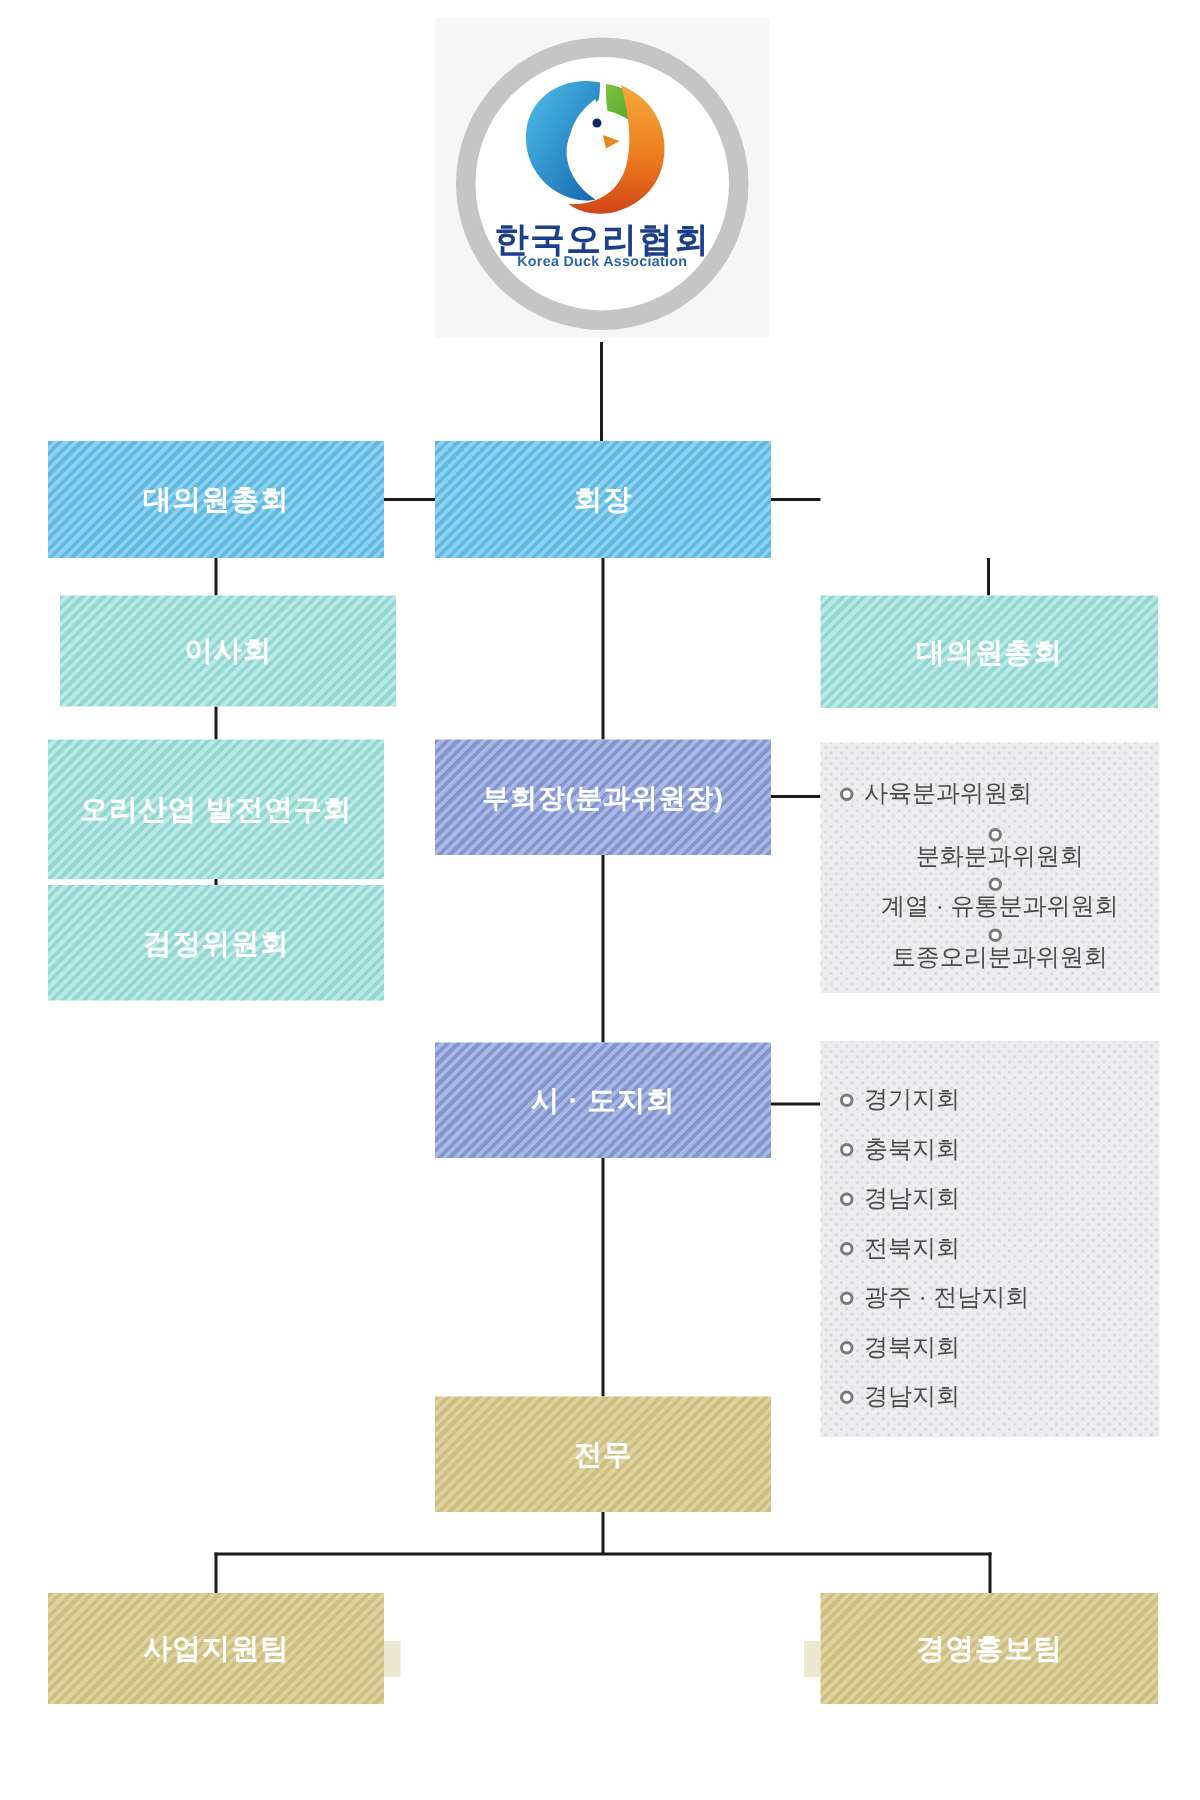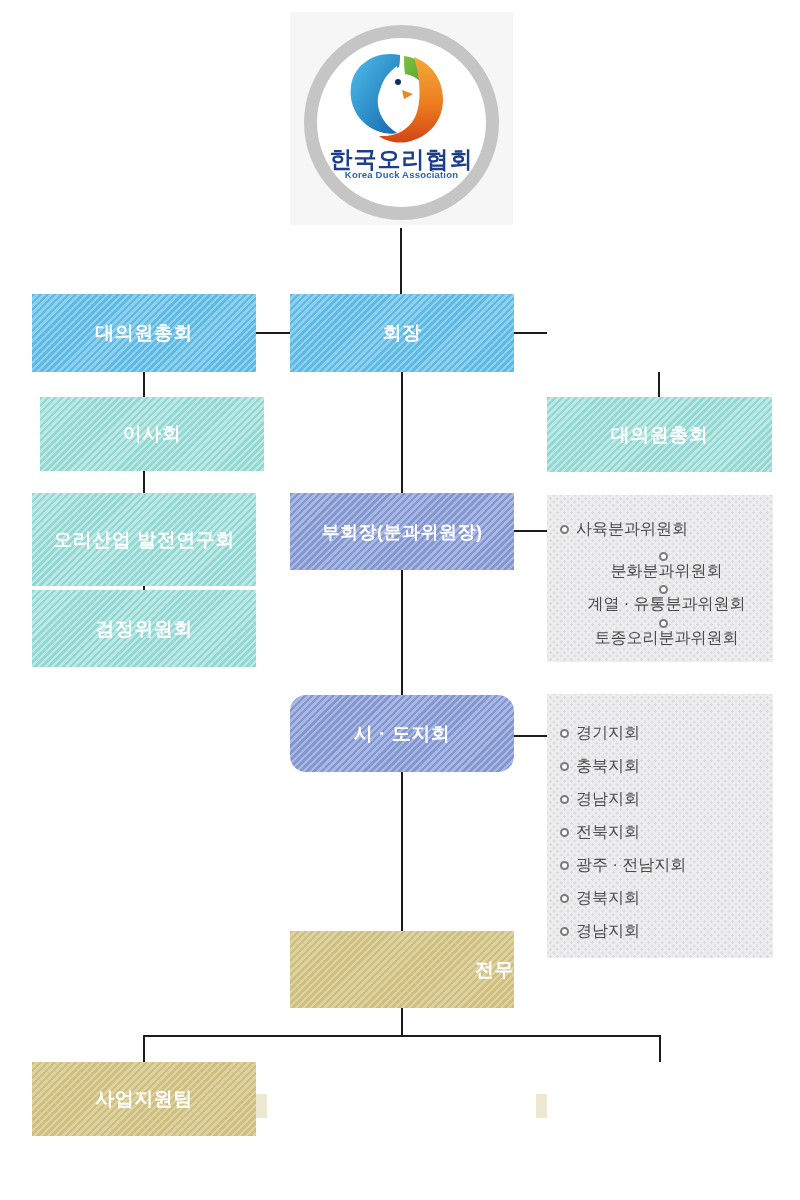--- a/index.html
+++ b/index.html
@@ -148,21 +148,21 @@
           <span class="bullet"></span>
           <span>계열 · 유통분과위원회</span>
         </li>
       <li>
           <span class="bullet"></span>
           <span>토종오리분과위원회</span>
         </li>
     </ul>
   </div>
 
-  <div class="box peri" style="left:290px;top:695px;width:224px;height:77px;border-radius:16px;">
+  <div class="box peri" style="left:290px;top:695px;width:224px;height:77px;">
       <span>시 · 도지회</span>
     </div>
   <div class="panel p2" style="left:547px;top:694px;width:226px;height:264px;">
     <ul>
       <li>
           <span class="bullet"></span>
           <span>경기지회</span>
         </li>
       <li>
           <span class="bullet"></span>
@@ -184,21 +184,24 @@
           <span class="bullet"></span>
           <span>경북지회</span>
         </li>
       <li>
           <span class="bullet"></span>
           <span>경남지회</span>
         </li>
     </ul>
   </div>
 
-  <div class="box tan" style="left:290px;top:931px;width:224px;height:77px;justify-content:flex-end;">
+  <div class="box tan" style="left:290px;top:931px;width:224px;height:77px;">
       <span>전무</span>
     </div>
 
   <div class="box tan" style="left:32px;top:1062px;width:224px;height:74px;">
       <span>사업지원팀</span>
     </div>
+  <div class="box tan" style="left:547px;top:1062px;width:225px;height:74px;">
+      <span>경영홍보팀</span>
+    </div>
 
 </div>
 
 </body></html>

